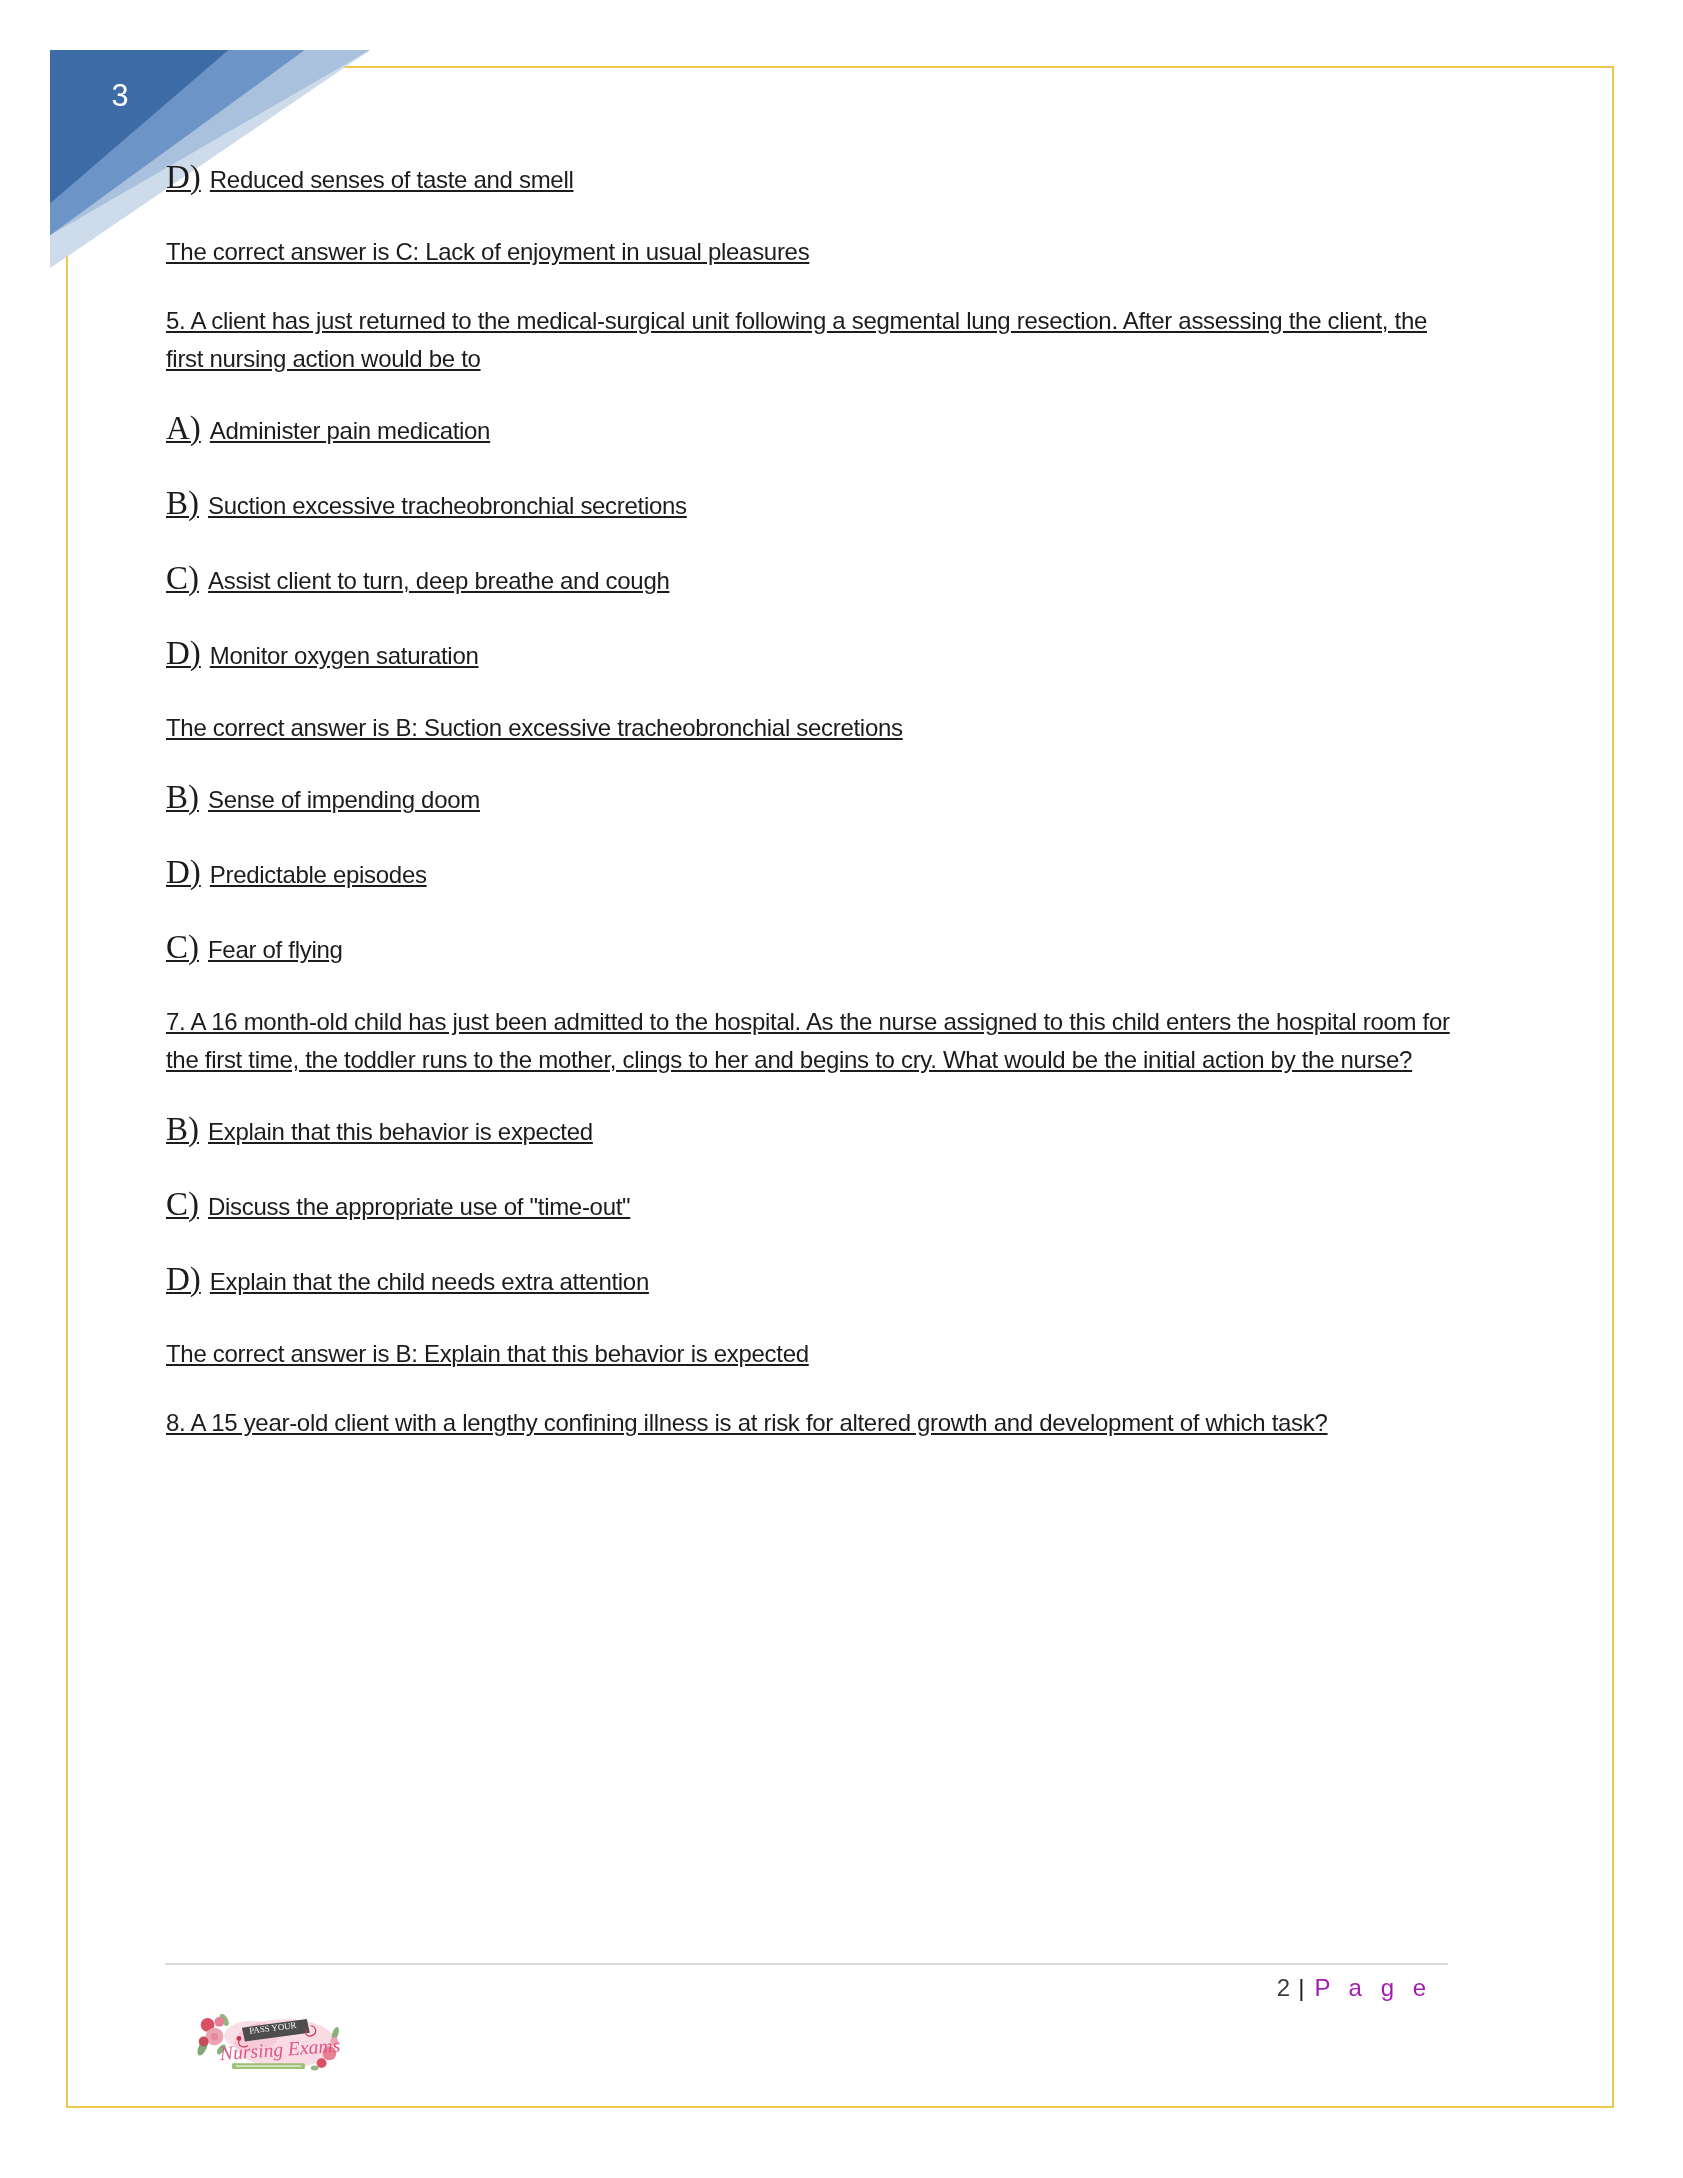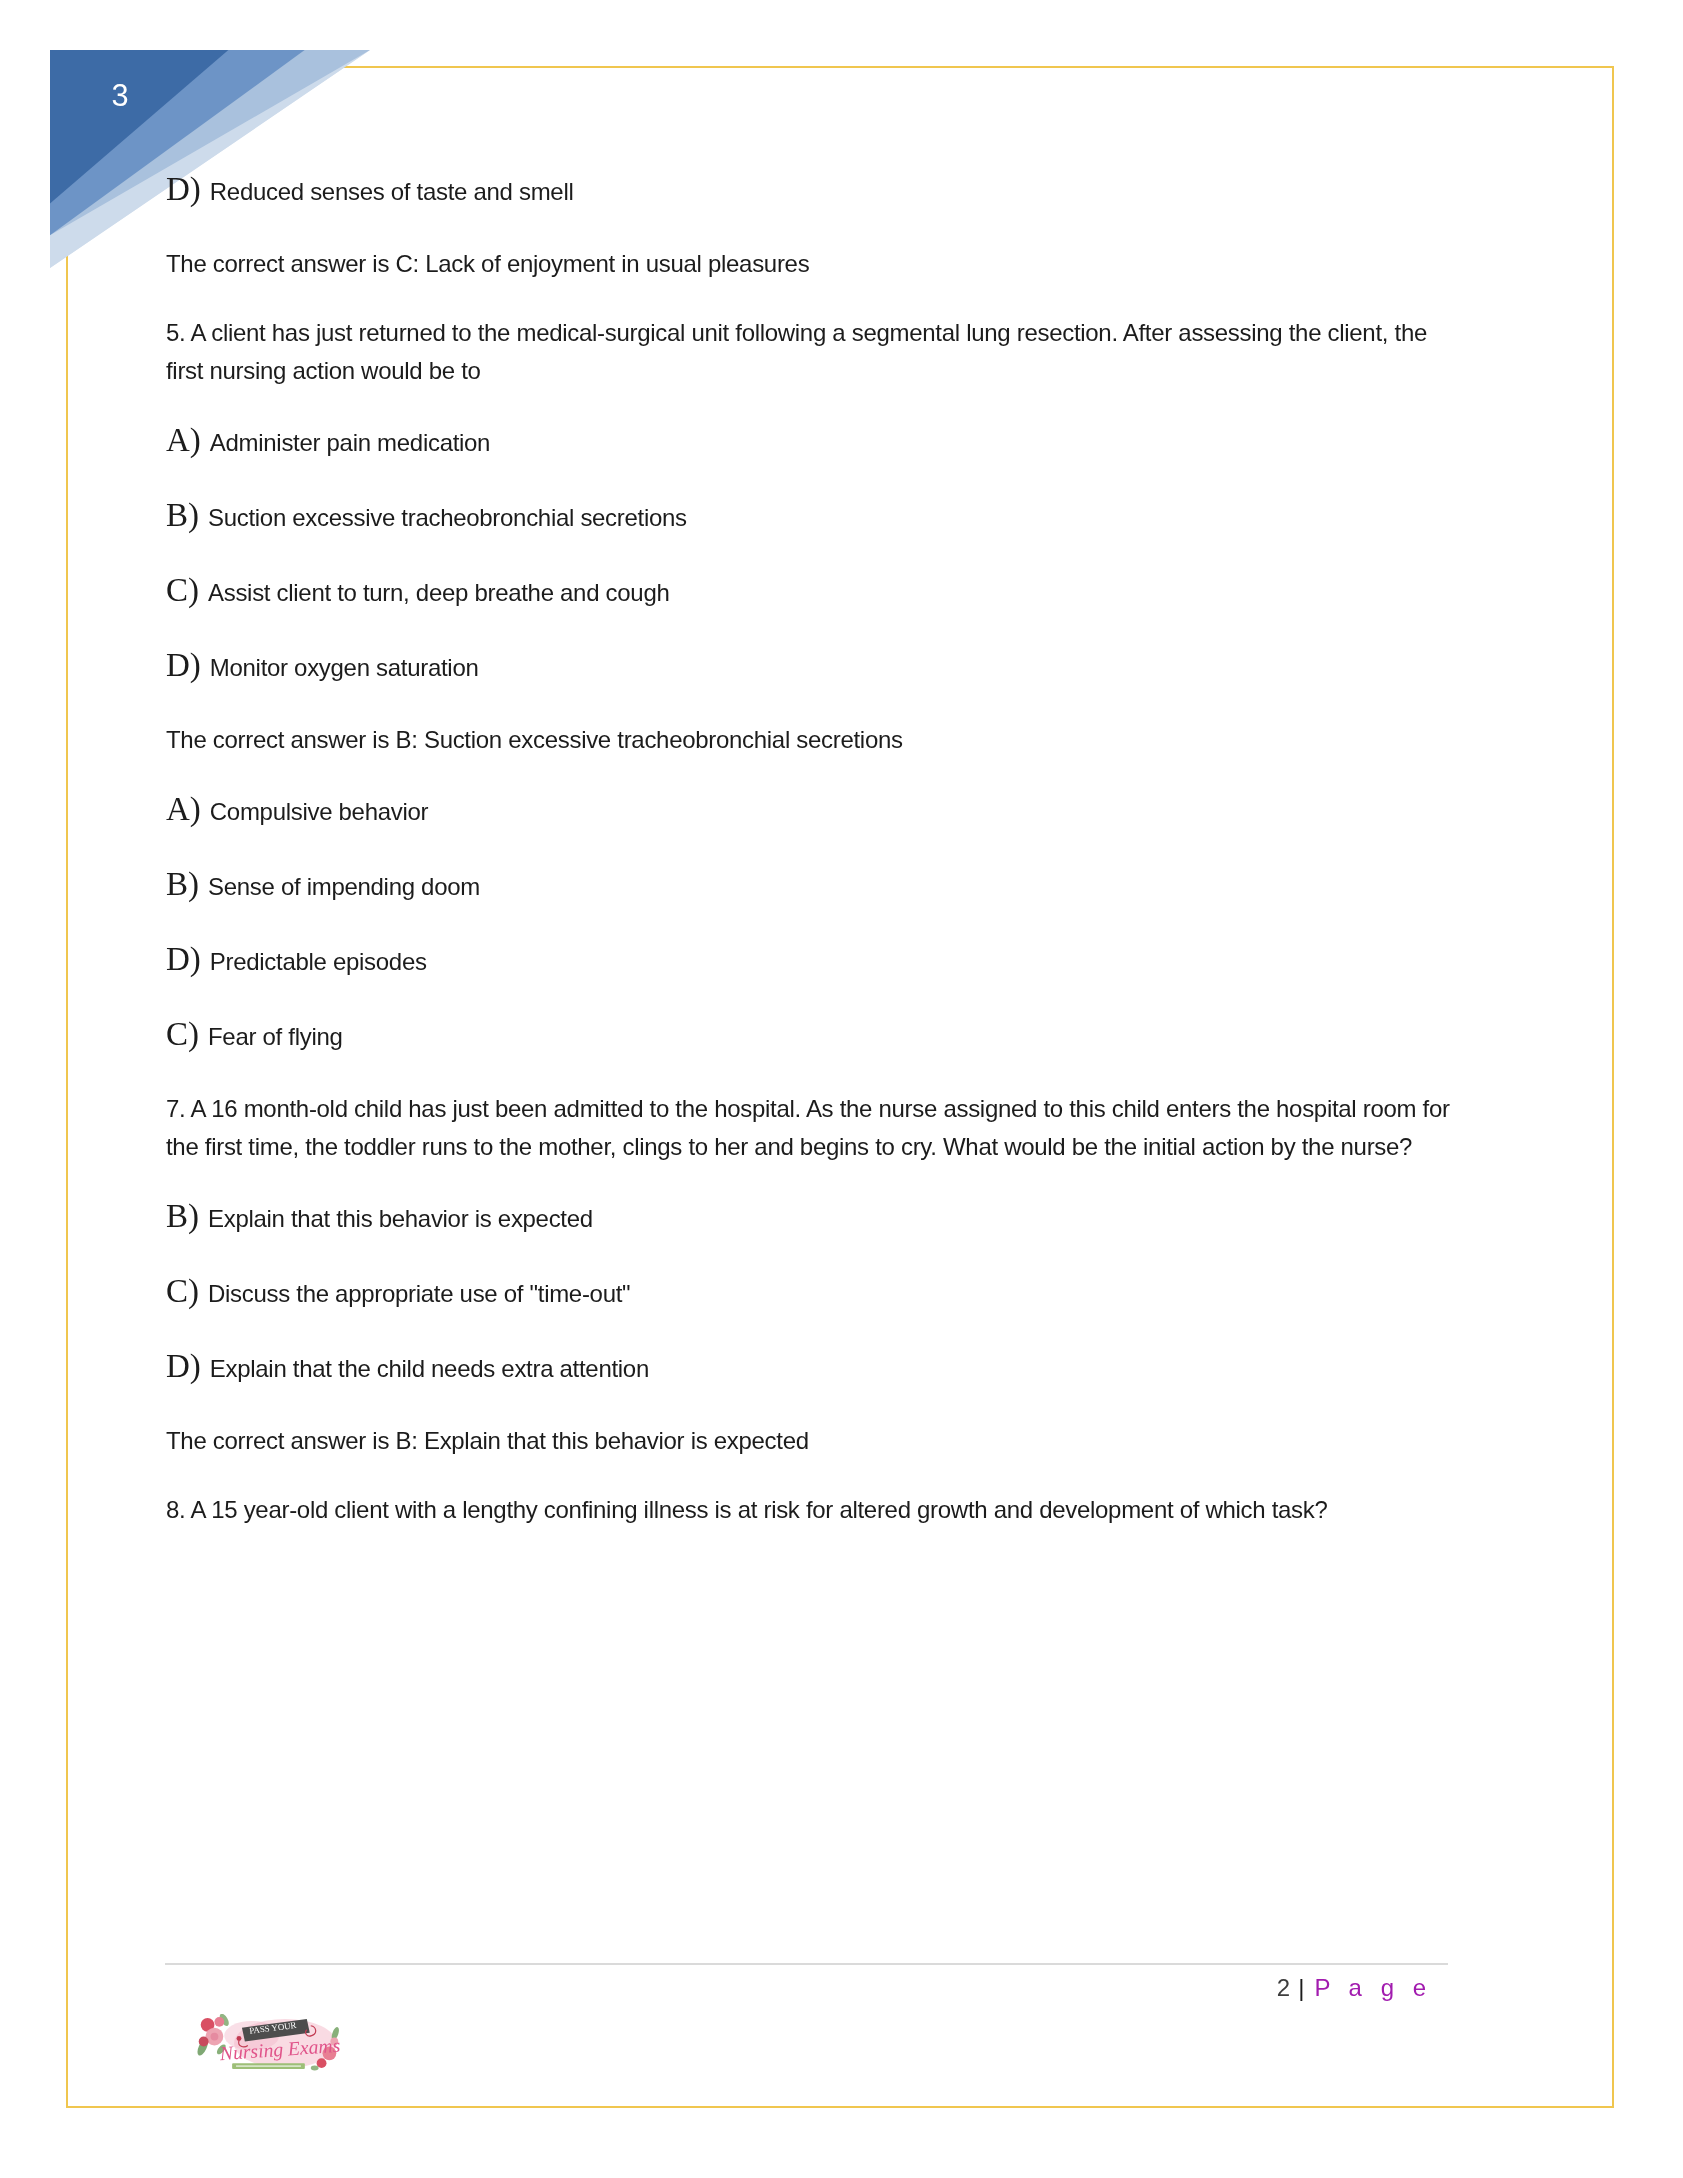--- a/index.html
+++ b/index.html
@@ -18,22 +18,23 @@
     border:2px solid #f0c64f;
     box-sizing:border-box;
   }
   .corner-svg {
     position:absolute;
     left:50px; top:50px;
     width:327px; height:223px;
   }
   .content {
     position:absolute;
-    left:166px; top:170px;
+    left:166px; top:158px;
     width:1287px;
+    text-decoration:underline;
   }
   p.block {
     margin:0 0 31px 0;
     font-size:24px;
     line-height:38px;
     letter-spacing:-0.3px;
     color:#1c1c1c;
   }
   p.option { margin-bottom:34px; }
   .opt-letter {
@@ -93,21 +94,20 @@
   <p class="block question">5. A client has just returned to the medical-surgical unit following a segmental lung resection. After assessing the client, the first nursing action would be to</p>
 
   <p class="block option"><span class="opt-letter">A)</span><span>Administer pain medication</span></p>
   <p class="block option"><span class="opt-letter">B)</span><span>Suction excessive tracheobronchial secretions</span></p>
   <p class="block option"><span class="opt-letter">C)</span><span>Assist client to turn, deep breathe and cough</span></p>
   <p class="block option"><span class="opt-letter">D)</span><span>Monitor oxygen saturation</span></p>
 
   <p class="block answer">The correct answer is B: Suction excessive tracheobronchial secretions</p>
 
 
-  <p class="block option"><span class="opt-letter">A)</span><span>Compulsive behavior</span></p>
   <p class="block option"><span class="opt-letter">B)</span><span>Sense of impending doom</span></p>
   <p class="block option"><span class="opt-letter">D)</span><span>Predictable episodes</span></p>
   <p class="block option"><span class="opt-letter">C)</span><span>Fear of flying</span></p>
 
 
   <p class="block question">7. A 16 month-old child has just been admitted to the hospital. As the nurse assigned to this child enters the hospital room for the first time, the toddler runs to the mother, clings to her and begins to cry. What would be the initial action by the nurse?</p>
 
   <p class="block option"><span class="opt-letter">B)</span><span>Explain that this behavior is expected</span></p>
   <p class="block option"><span class="opt-letter">C)</span><span>Discuss the appropriate use of "time-out"</span></p>
   <p class="block option"><span class="opt-letter">D)</span><span>Explain that the child needs extra attention</span></p>

